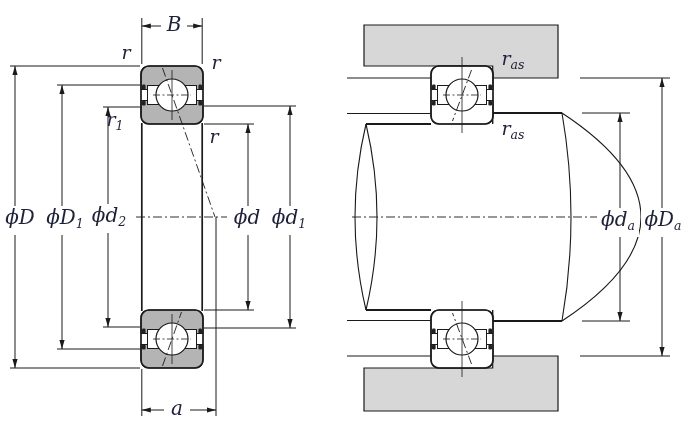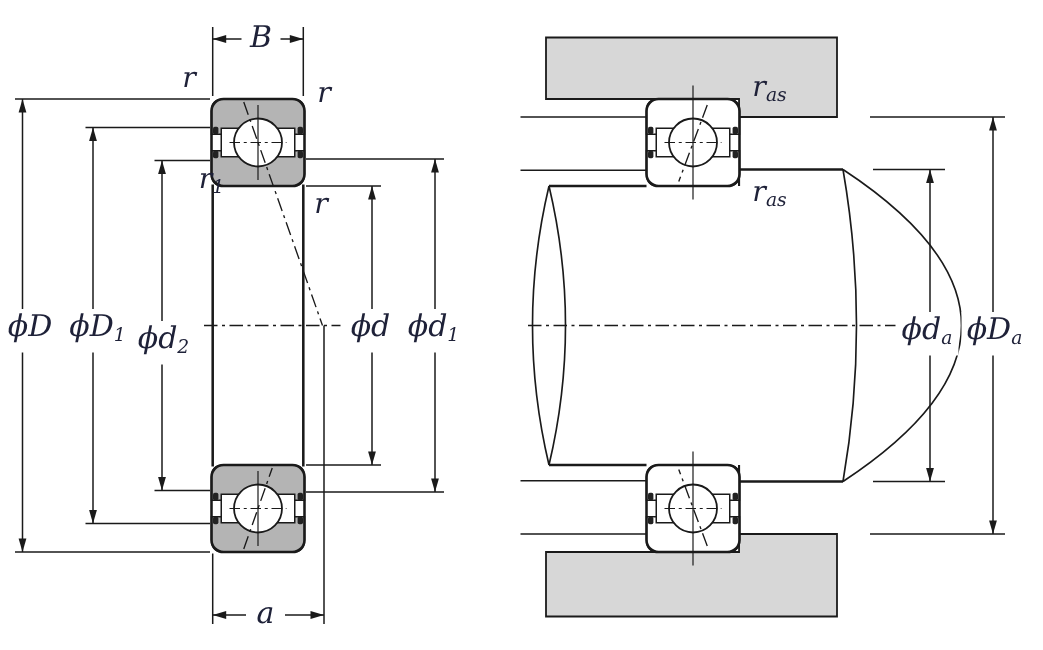--- a/index.html
+++ b/index.html
@@ -182,30 +182,30 @@
 </div>
 <div class="lbl small" style="left:115px;top:41px;width:22px">
   <span>r</span><span class="sub"></span>
 </div>
 <div class="lbl small" style="left:205px;top:51px;width:22px">
   <span>r</span><span class="sub"></span>
 </div>
 <div class="lbl small" style="left:203px;top:125px;width:22px">
   <span>r</span><span class="sub"></span>
 </div>
-<div class="lbl small" style="left:128px;top:108px;width:26px">
+<div class="lbl small" style="left:102px;top:108px;width:26px">
   <span>r</span><span class="sub">1</span>
 </div>
 <div class="lbl bg" style="left:0px;top:206px;width:40px">
   <span>ϕD</span><span class="sub"></span>
 </div>
 <div class="lbl bg" style="left:43px;top:206px;width:44px">
   <span>ϕD</span><span class="sub">1</span>
 </div>
-<div class="lbl bg" style="left:88px;top:214px;width:42px">
+<div class="lbl bg" style="left:88px;top:204px;width:42px">
   <span>ϕd</span><span class="sub">2</span>
 </div>
 <div class="lbl bg" style="left:227px;top:206px;width:40px">
   <span>ϕd</span><span class="sub"></span>
 </div>
 <div class="lbl bg" style="left:267px;top:206px;width:44px">
   <span>ϕd</span><span class="sub">1</span>
 </div>
 <div class="lbl bg" style="left:164px;top:397px;width:26px">
   <span>a</span><span class="sub"></span>

